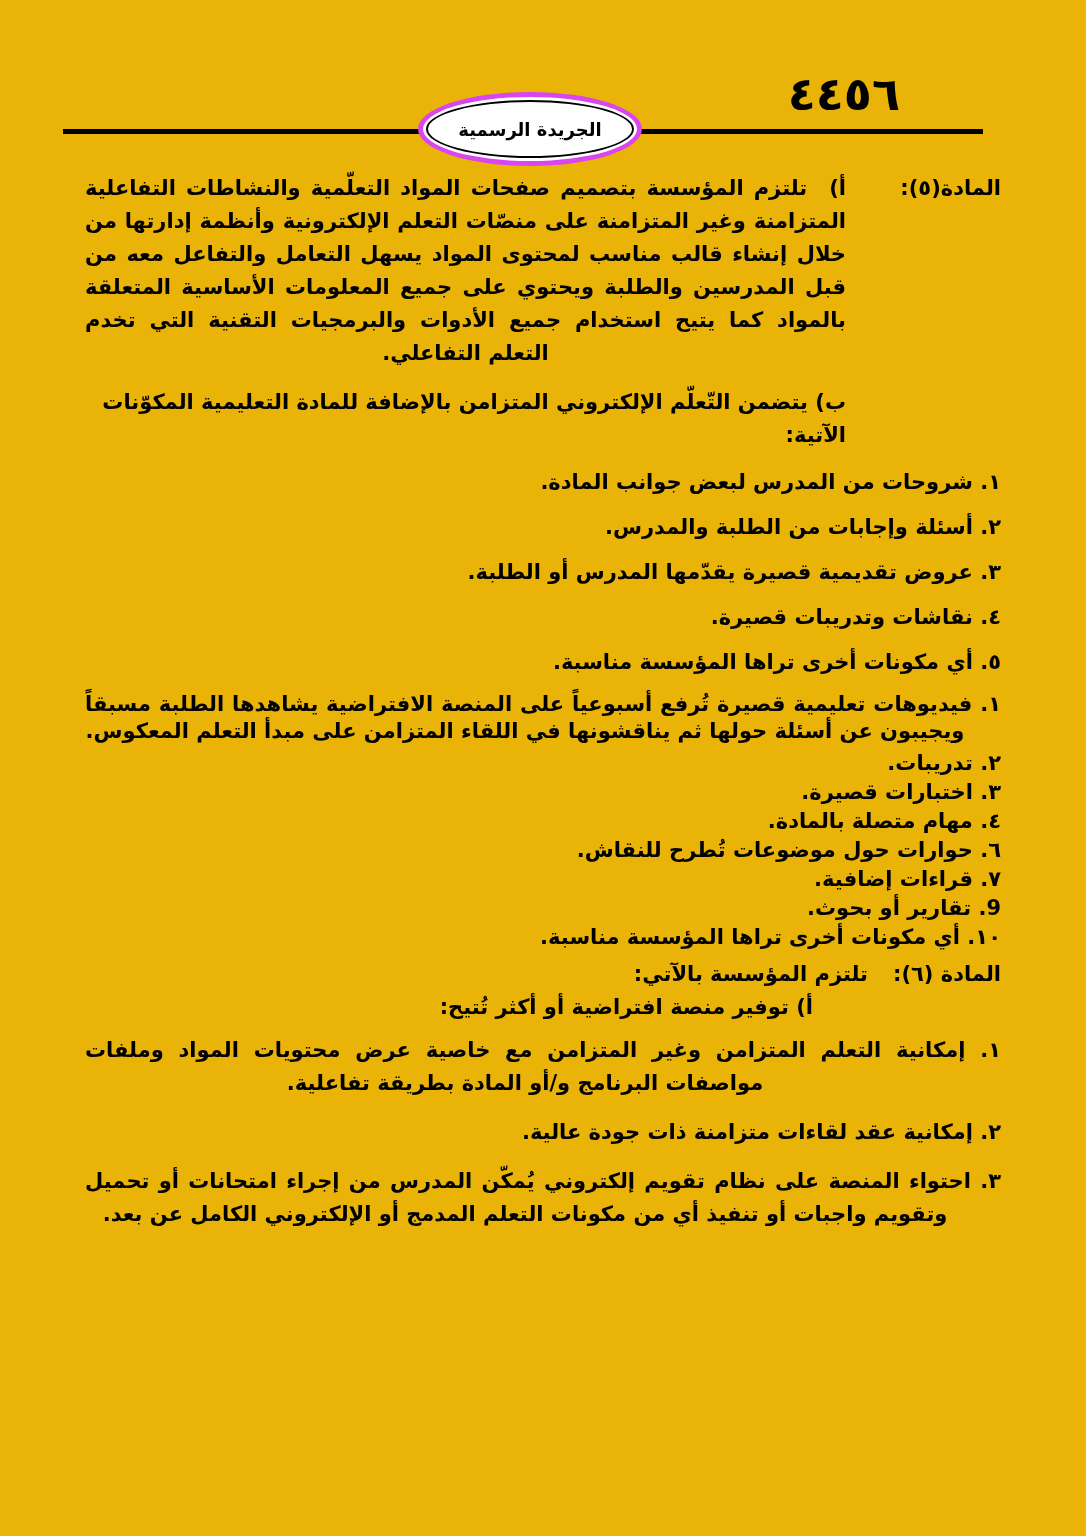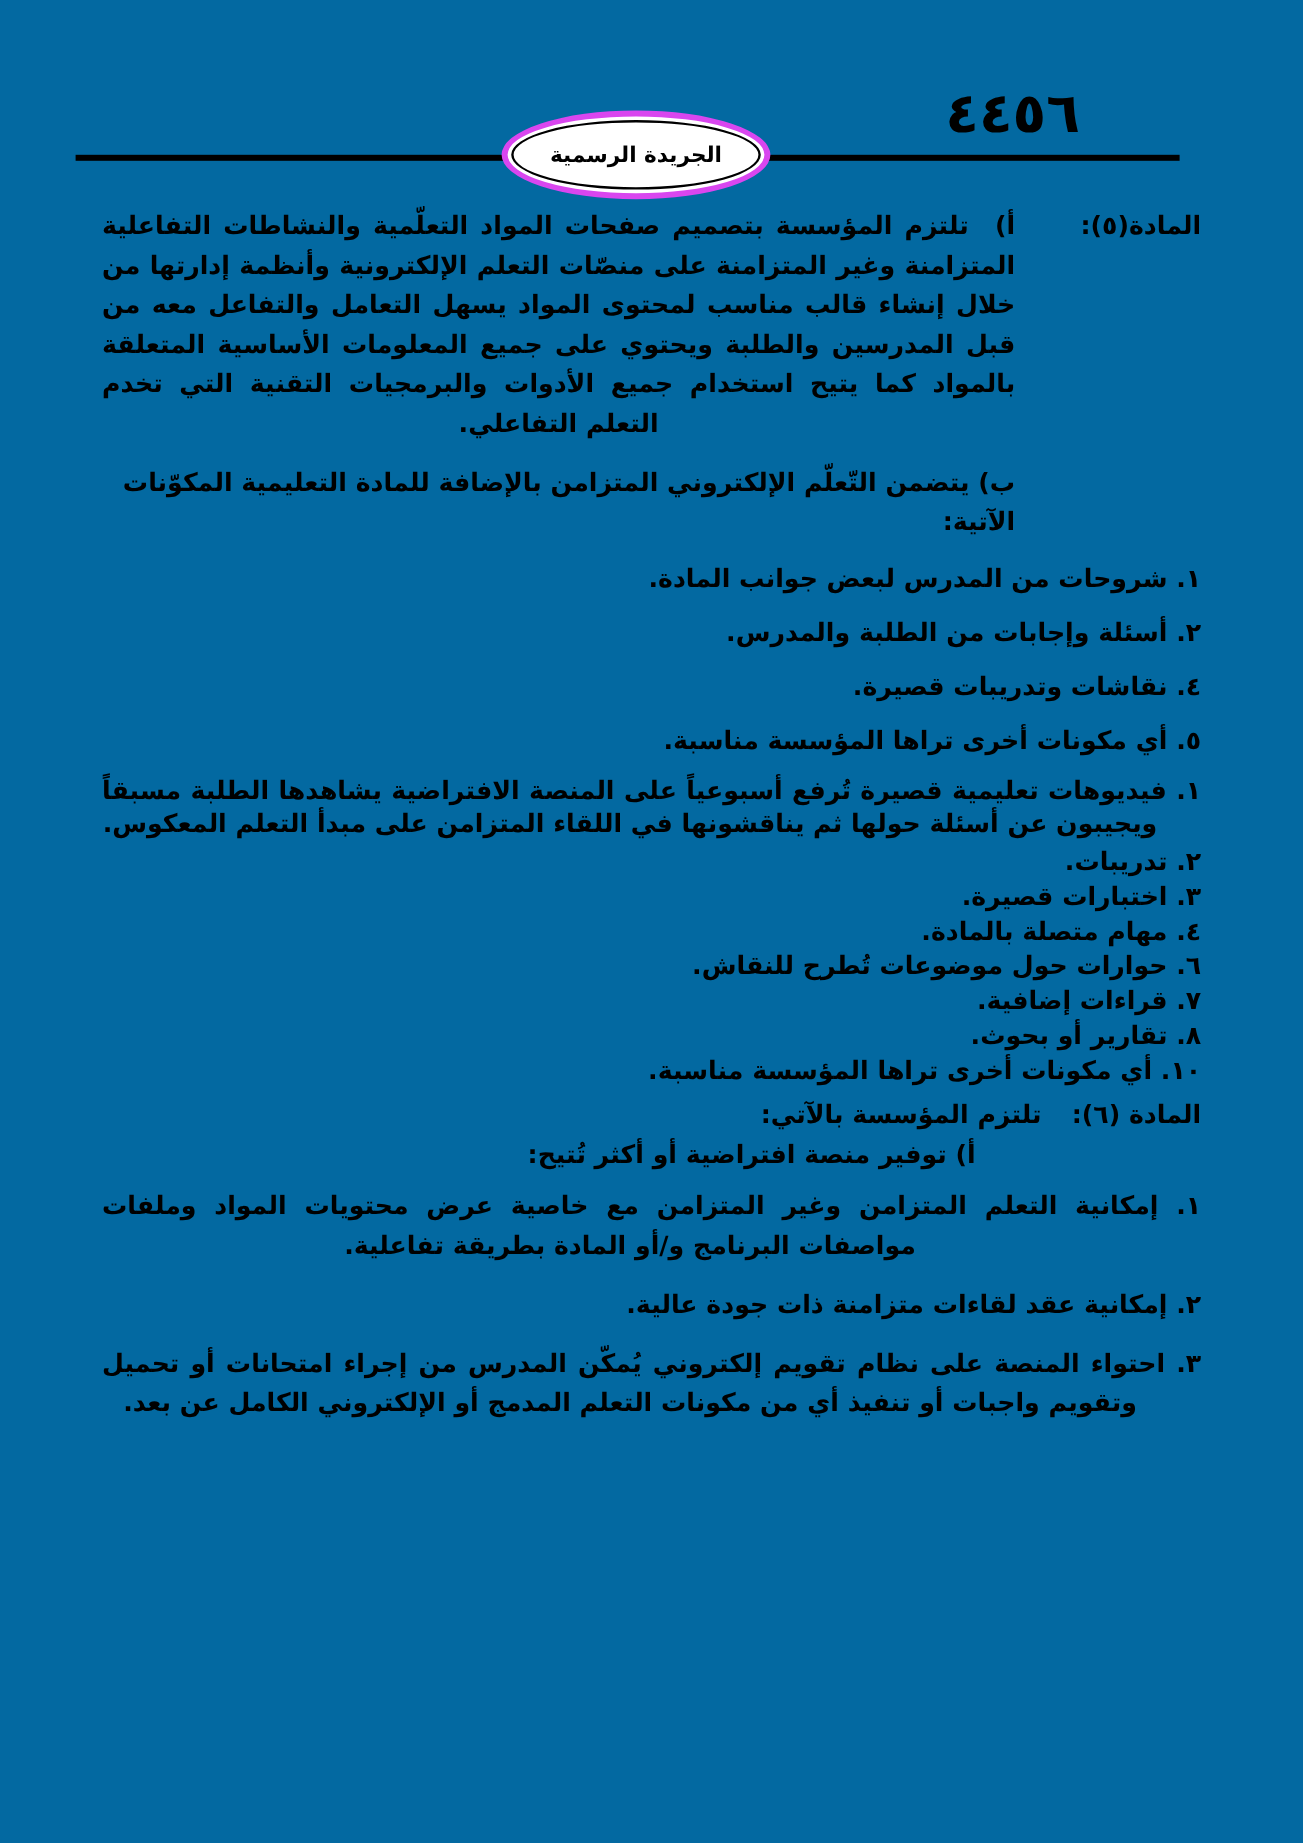--- a/index.html
+++ b/index.html
@@ -2,21 +2,21 @@
 <html dir="rtl" lang="ar"><head>
 <meta charset="utf-8">
 <style>
   * { box-sizing: border-box; }
   html, body { margin: 0; padding: 0; background: #e8e8e8; }
   .page {
     position: relative;
     width: 1086px;
     height: 1536px;
     margin: 0 auto;
-    background: #0369a1;
+    background: #eab308;
     color: #000000;
     font-family: "DejaVu Sans", sans-serif;
     font-weight: 700;
     direction: rtl;
     overflow: hidden;
   }
 
   
   .page-number {
     position: absolute;
@@ -127,32 +127,33 @@
 
     <div class="article-row">
       <div class="article-label">المادة(٥):</div>
       <p class="clause-a-par"><span class="marker">أ)</span><span>تلتزم المؤسسة بتصميم صفحات المواد التعلّمية والنشاطات التفاعلية المتزامنة وغير المتزامنة على منصّات التعلم الإلكترونية وأنظمة إدارتها من خلال إنشاء قالب مناسب لمحتوى المواد يسهل التعامل والتفاعل معه من قبل المدرسين والطلبة ويحتوي على جميع المعلومات الأساسية المتعلقة بالمواد كما يتيح استخدام جميع الأدوات والبرمجيات التقنية التي تخدم التعلم التفاعلي.</span></p>
     </div>
 
     <div class="sub-heading">ب) يتضمن التّعلّم الإلكتروني المتزامن بالإضافة للمادة التعليمية المكوّنات الآتية:</div>
     <ul class="plain b-list">
       <li>١.  شروحات من المدرس لبعض جوانب المادة.</li>
       <li>٢.  أسئلة وإجابات من الطلبة والمدرس.</li>
+      <li>٣.  عروض تقديمية قصيرة يقدّمها المدرس أو الطلبة.</li>
       <li>٤.  نقاشات وتدريبات قصيرة.</li>
       <li>٥.  أي مكونات أخرى تراها المؤسسة مناسبة.</li>
     </ul>
 
     <ul class="plain c-list">
       <li class="multi">١.  فيديوهات تعليمية قصيرة تُرفع أسبوعياً على المنصة الافتراضية يشاهدها الطلبة مسبقاً ويجيبون عن أسئلة حولها ثم يناقشونها في اللقاء المتزامن على مبدأ التعلم المعكوس.</li>
       <li>٢.  تدريبات.</li>
       <li>٣.  اختبارات قصيرة.</li>
       <li>٤.  مهام متصلة بالمادة.</li>
       <li>٦.  حوارات حول موضوعات تُطرح للنقاش.</li>
       <li>٧.  قراءات إضافية.</li>
-      <li>٨.  تقارير أو بحوث.</li>
+      <li>9.  تقارير أو بحوث.</li>
       <li>١٠. أي مكونات أخرى تراها المؤسسة مناسبة.</li>
     </ul>
 
     <div class="article-row article6-block">
       <div class="article-label article-label-6">المادة (٦):</div>
       <p class="article-intro">تلتزم المؤسسة بالآتي:</p>
     </div>
 
     <div class="sub-heading sub-heading-a6">أ)  توفير منصة افتراضية أو أكثر تُتيح:</div>
     <ul class="plain a6-list">

